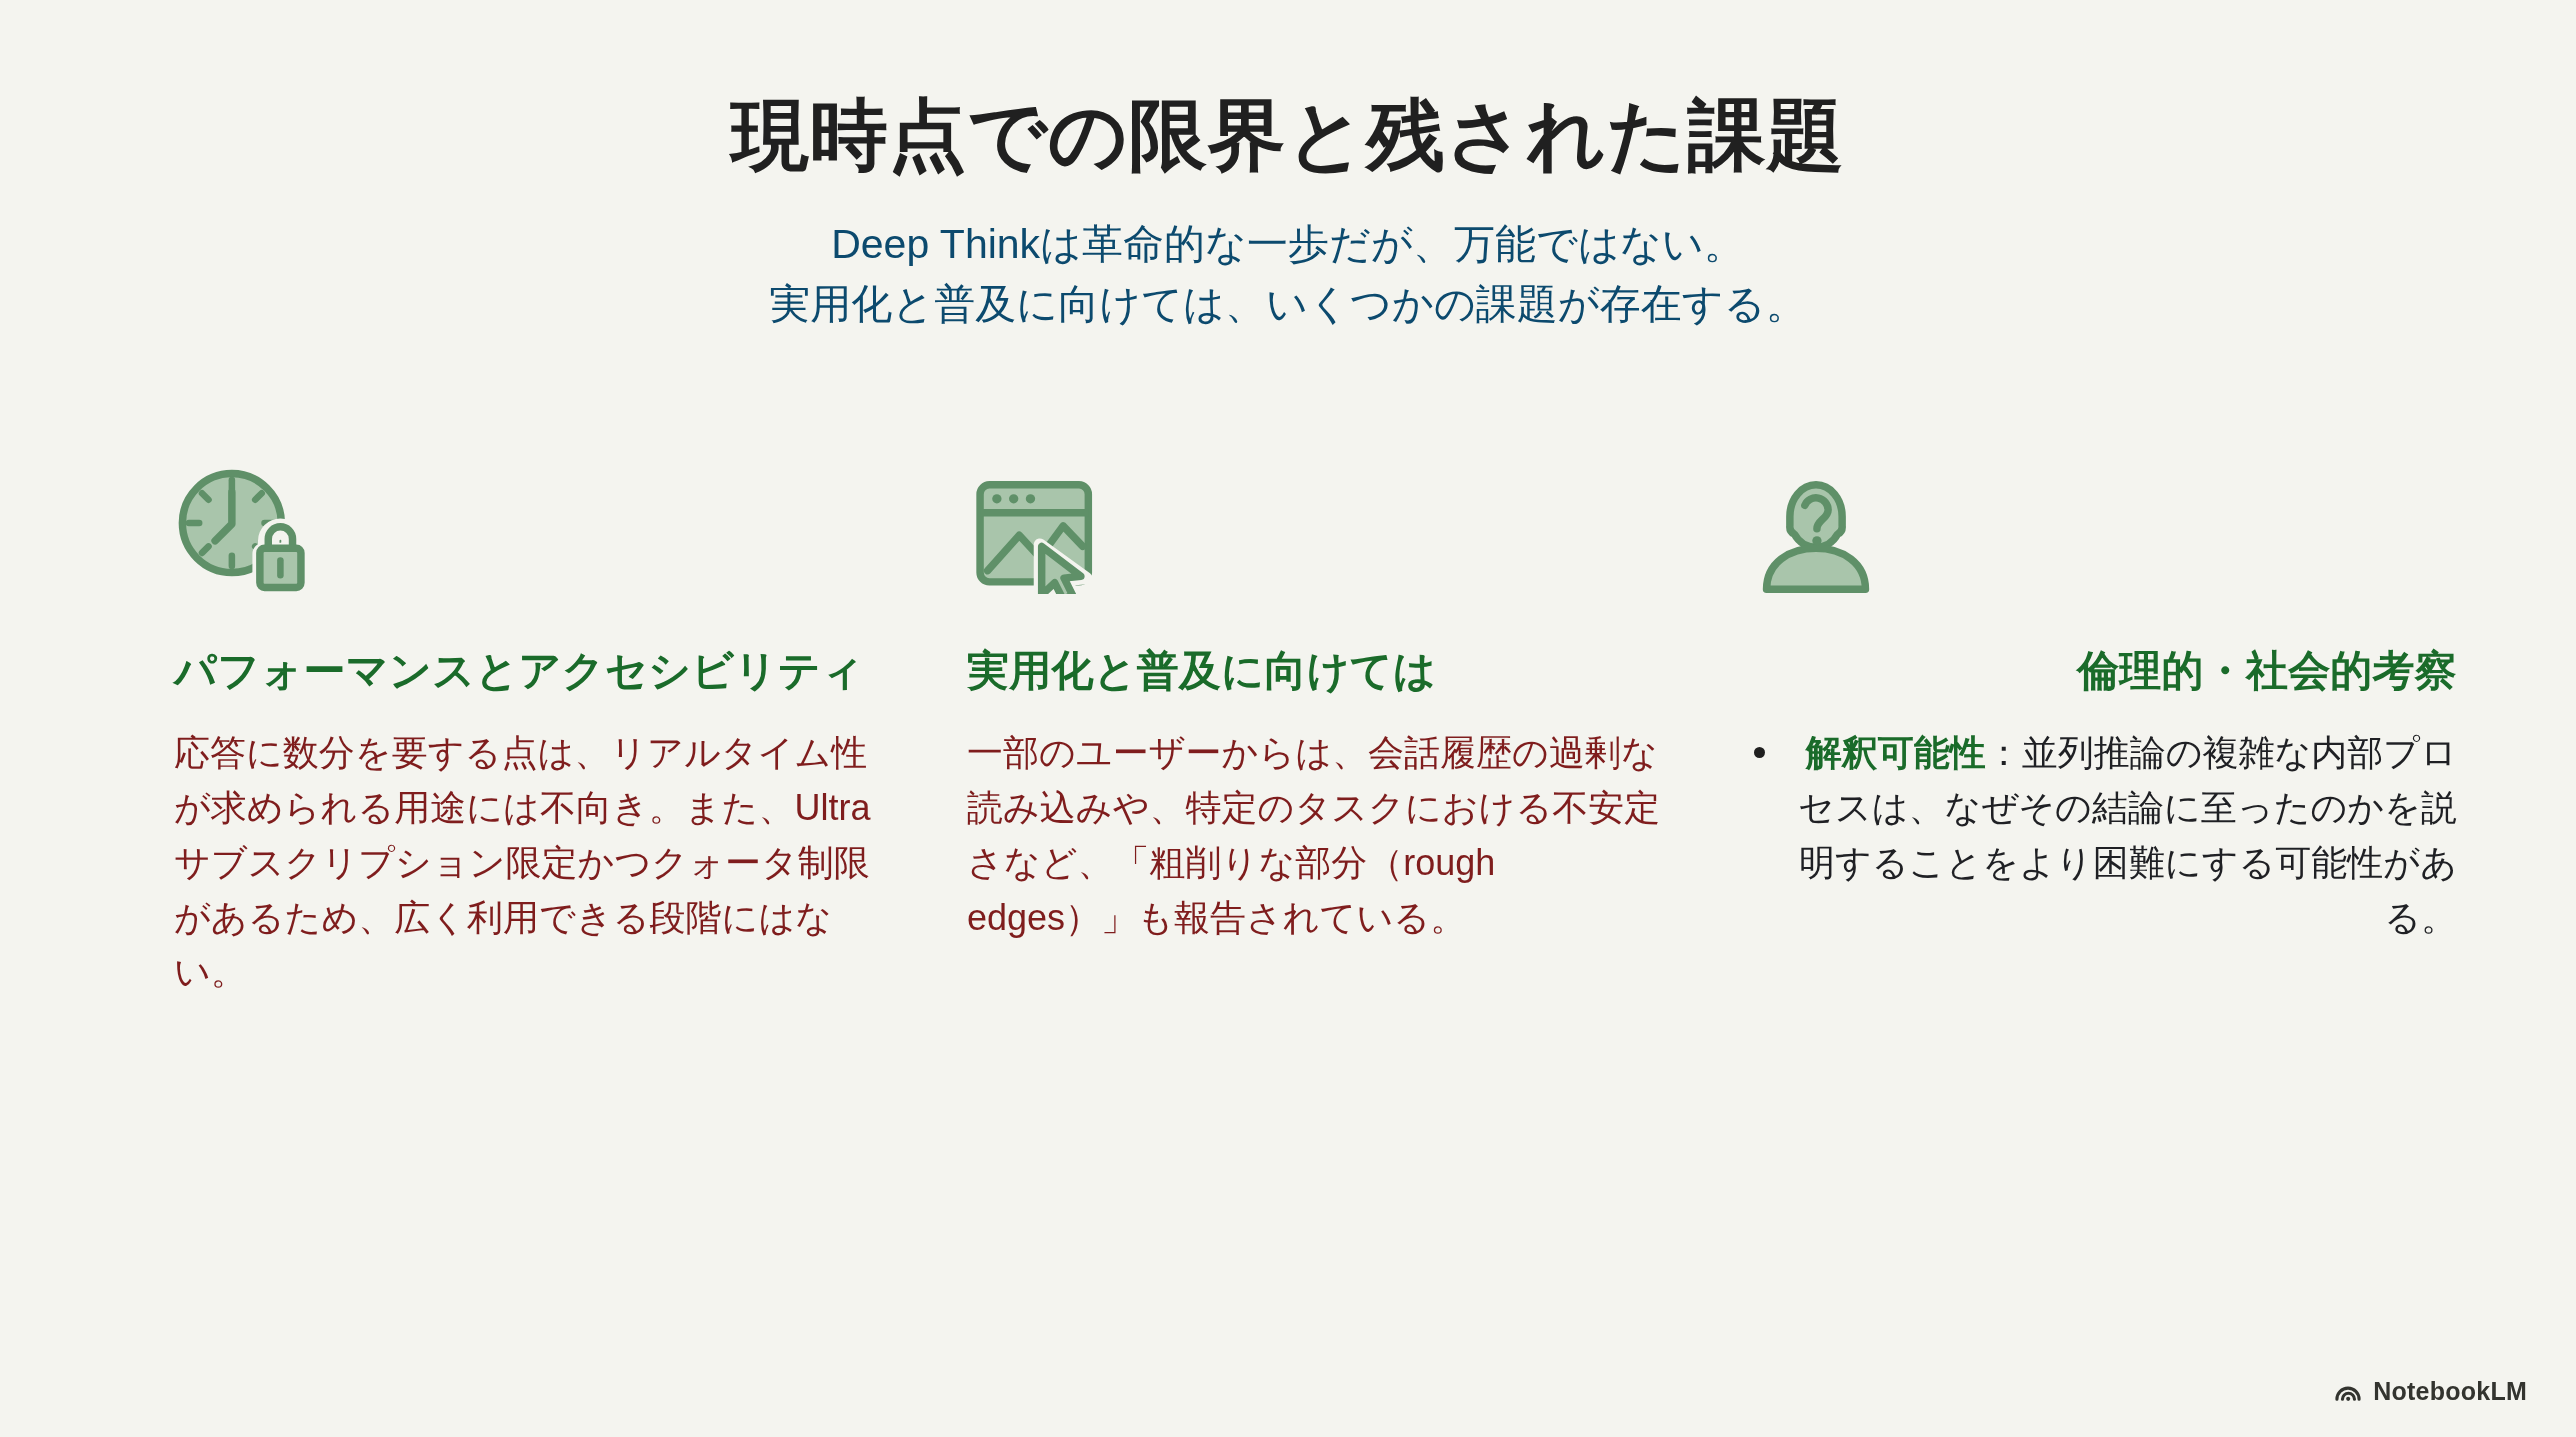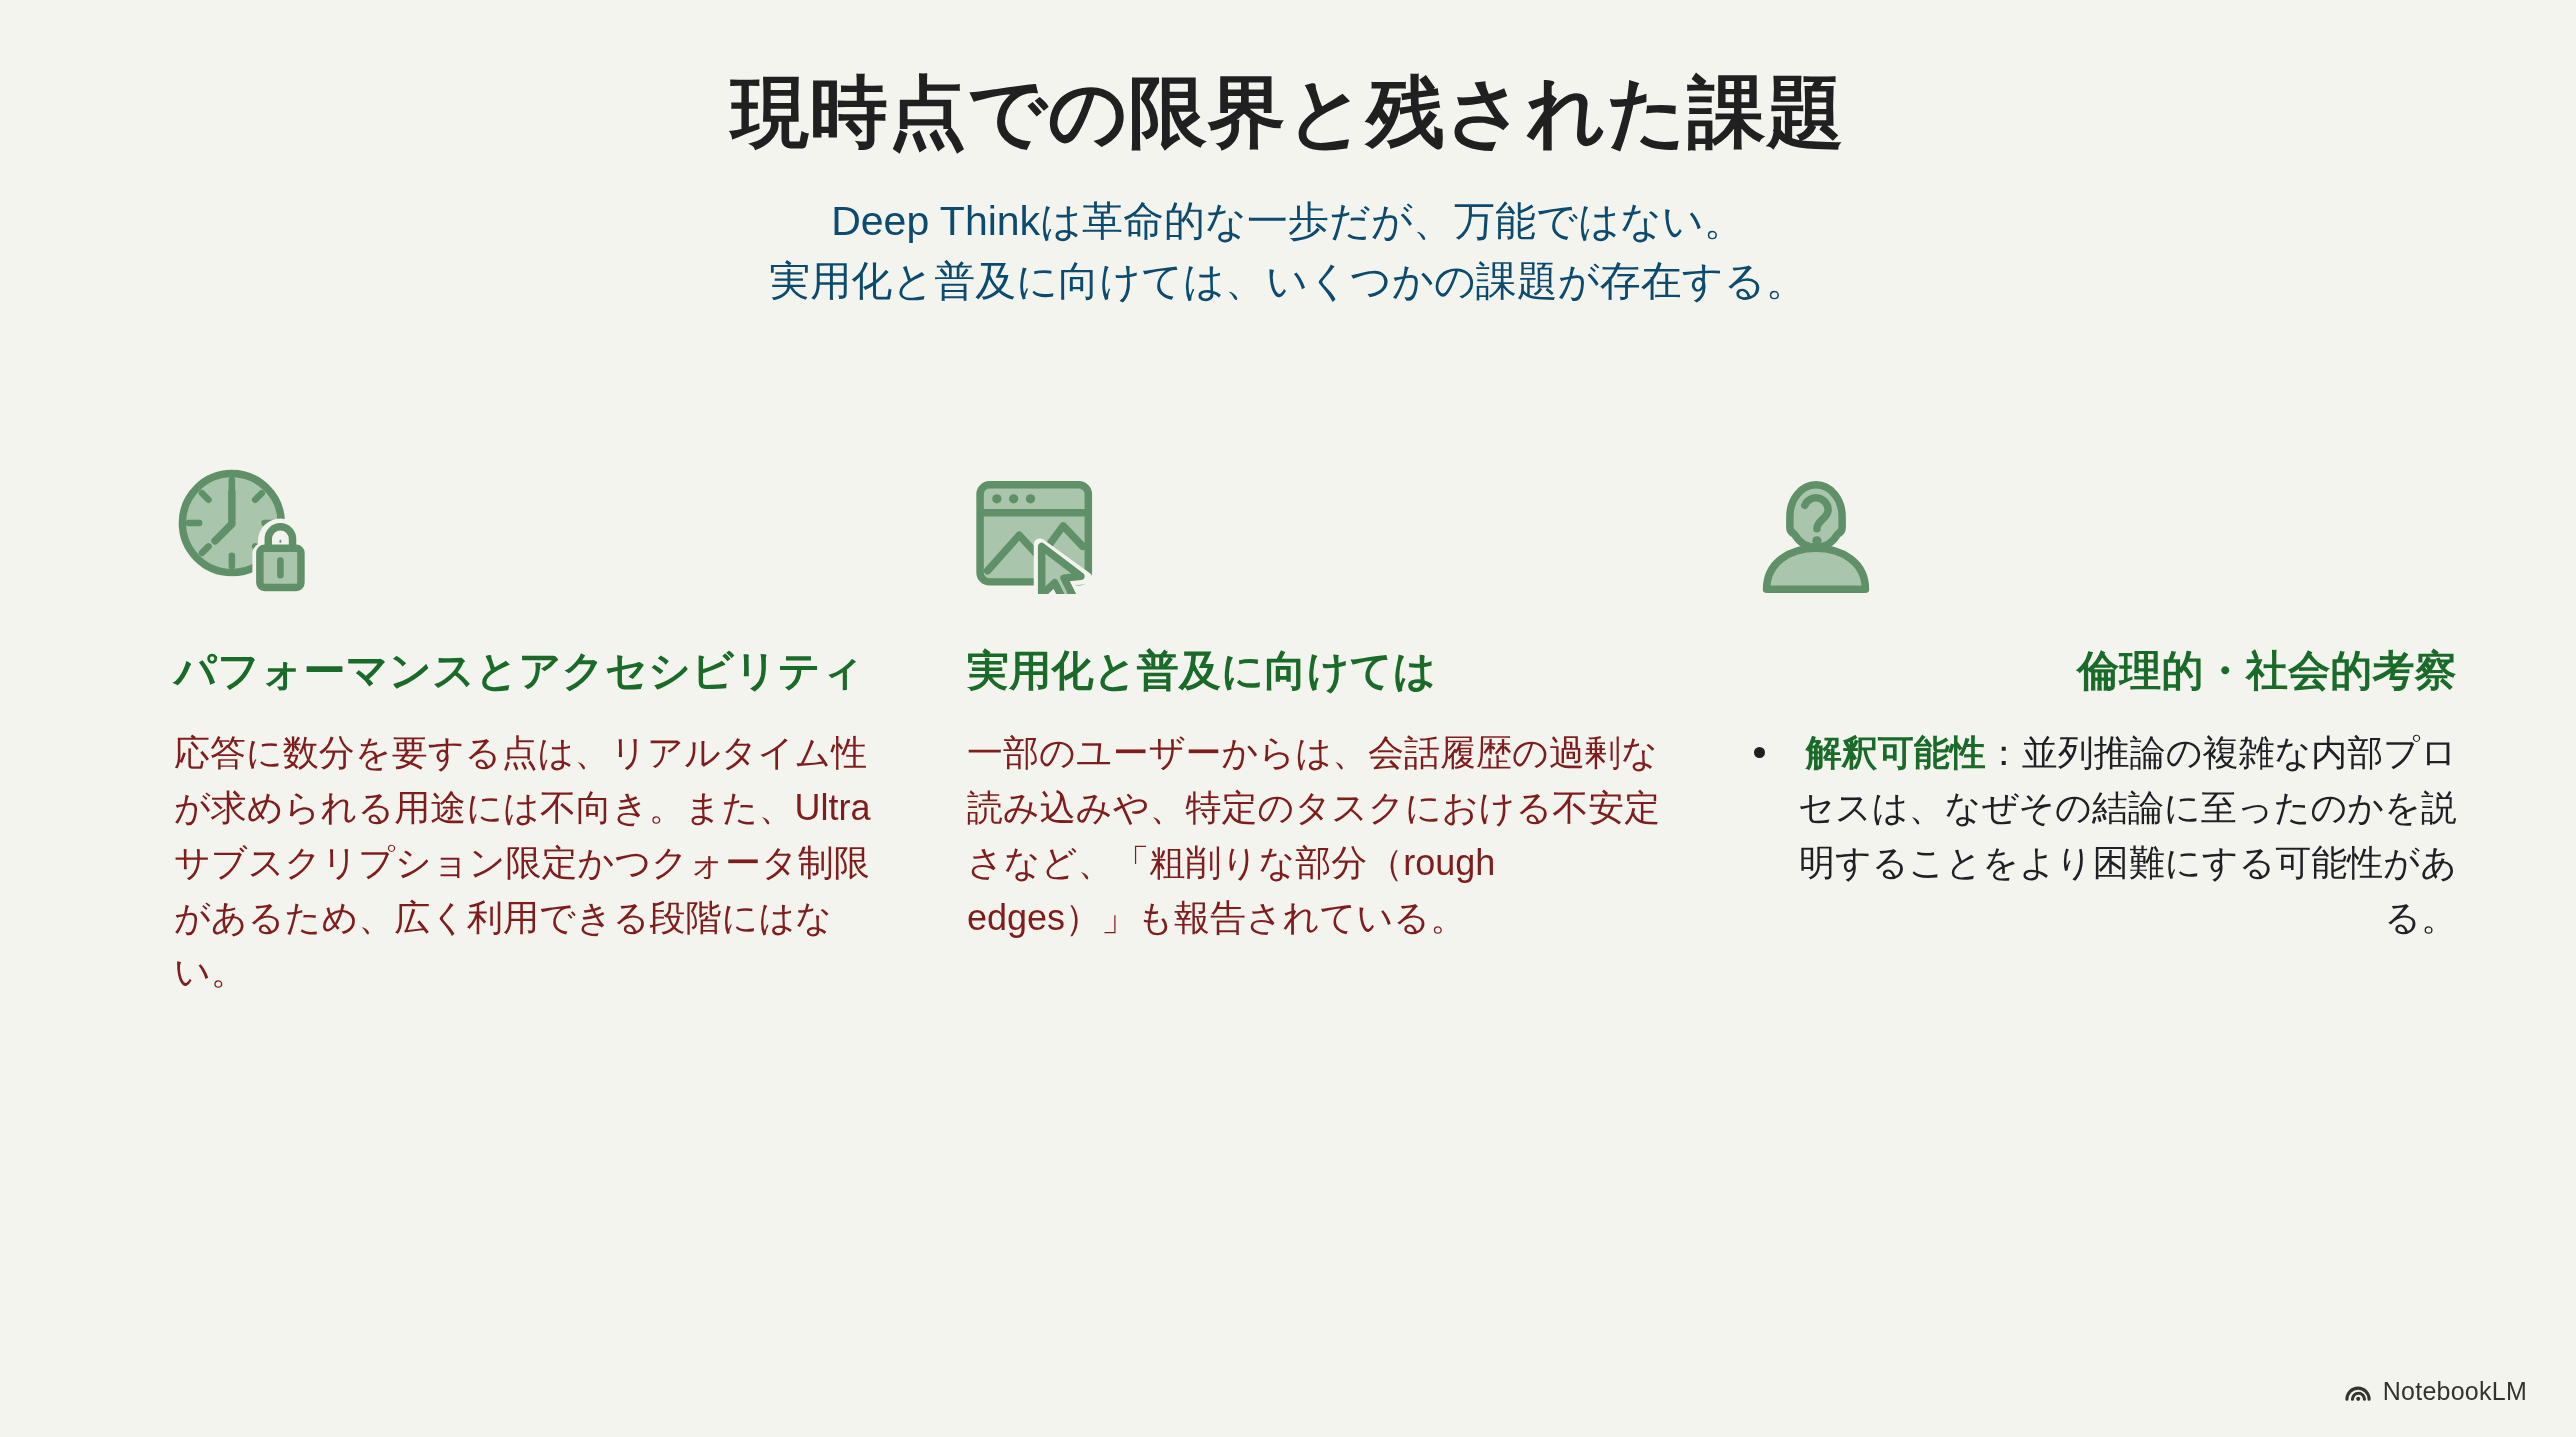--- a/index.html
+++ b/index.html
@@ -18,21 +18,21 @@
   }
 
   .slide {
     position: absolute;
     inset: 0;
     background: #f4f4ef;
   }
 
   
   .header {
-    padding-top: 69px;
+    padding-top: 92px;
     text-align: center;
   }
   .slide-title {
     font-size: 78px;
     font-weight: 700;
     letter-spacing: 0.01em;
     color: #202020;
     line-height: 1.12;
     margin: 0;
   }
@@ -122,21 +122,21 @@
   .footer-logo {
     position: absolute;
     right: 49px;
     bottom: 32px;
     display: flex;
     align-items: center;
     gap: 11.2px;
   }
   .footer-logo-text {
     font-size: 25px;
-    font-weight: 400;
+    font-weight: 700;
     color: #33342f;
     letter-spacing: 0.01em;
   }
 </style>
 </head>
 <body>
 
 <div class="slide">
 
   <div class="header">

